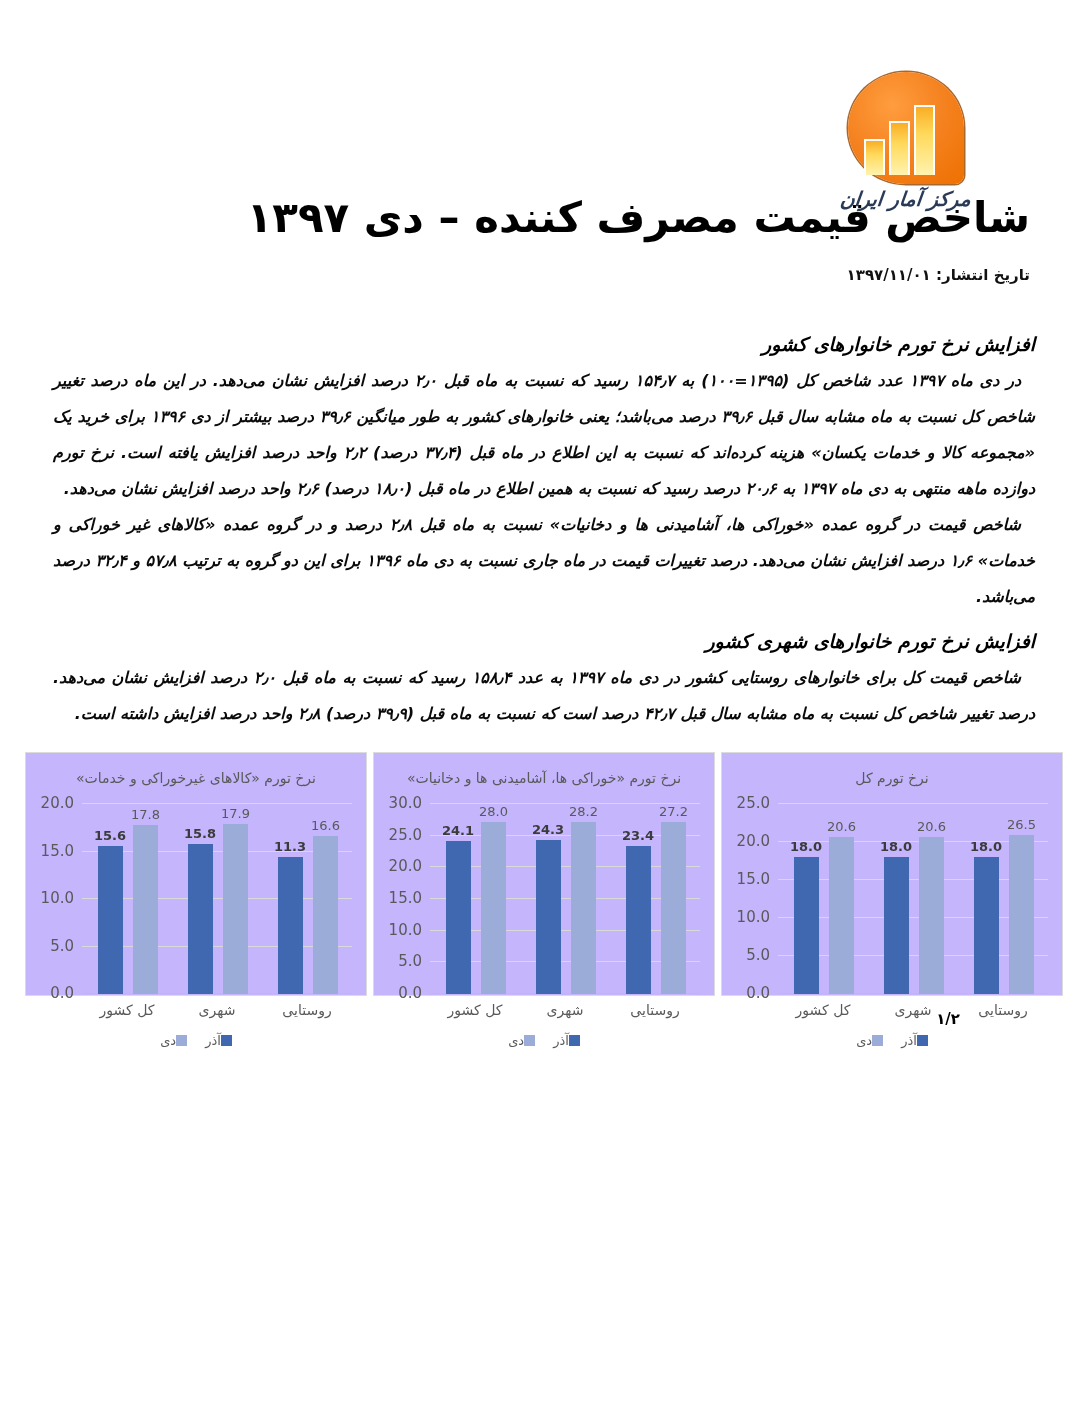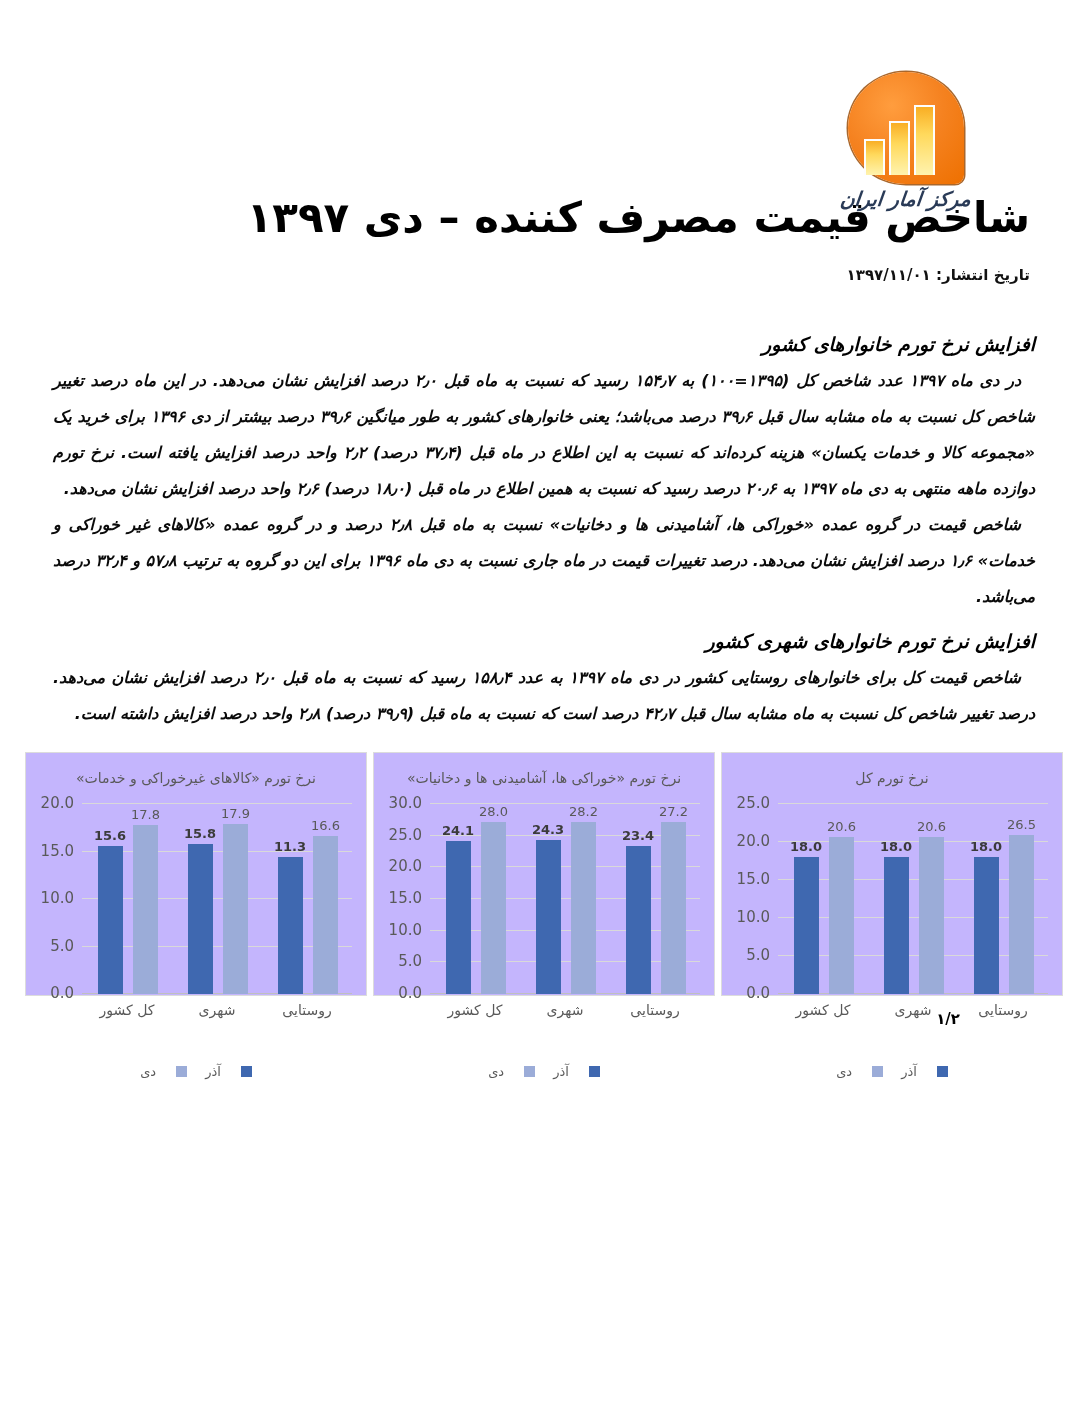--- a/index.html
+++ b/index.html
@@ -74,21 +74,21 @@
   .groups { position:absolute; left:0; right:0; top:0; bottom:0; display:flex; justify-content:space-around; align-items:flex-end; }
   .group { display:flex; align-items:flex-end; gap:5px; height:100%; }
   .bar-wrap { display:flex; flex-direction:column; justify-content:flex-end; align-items:center; height:100%; }
   .bar { width:25px; }
   .dlabel { font-size:13px; line-height:15px; margin-bottom:3px; white-space:nowrap; }
   .dlabel.s0 { font-weight:bold; color:#3b3b3b; }
   .dlabel.s1 { color:#595959; }
   .x-labels { display:flex; margin:8px 14px 0 56px; }
   .xlabel { flex:1; text-align:center; color:#595959; font-size:14px; direction:rtl; }
   .legend { display:flex; justify-content:center; gap:18px; margin-top:15px; color:#595959; font-size:13px; direction:rtl; }
-  .legend-item { display:flex; align-items:center; gap:20px;margin-top:31px; }
+  .legend-item { display:flex; align-items:center; gap:0; }
   .sq { width:11px; height:11px; display:inline-block; }
 
   
   .page-num {
     margin:14px 128px 0 0; direction:rtl; text-align:right;
     font-size:15px; font-weight:bold;
   }
 </style>
 </head>
 <body>

